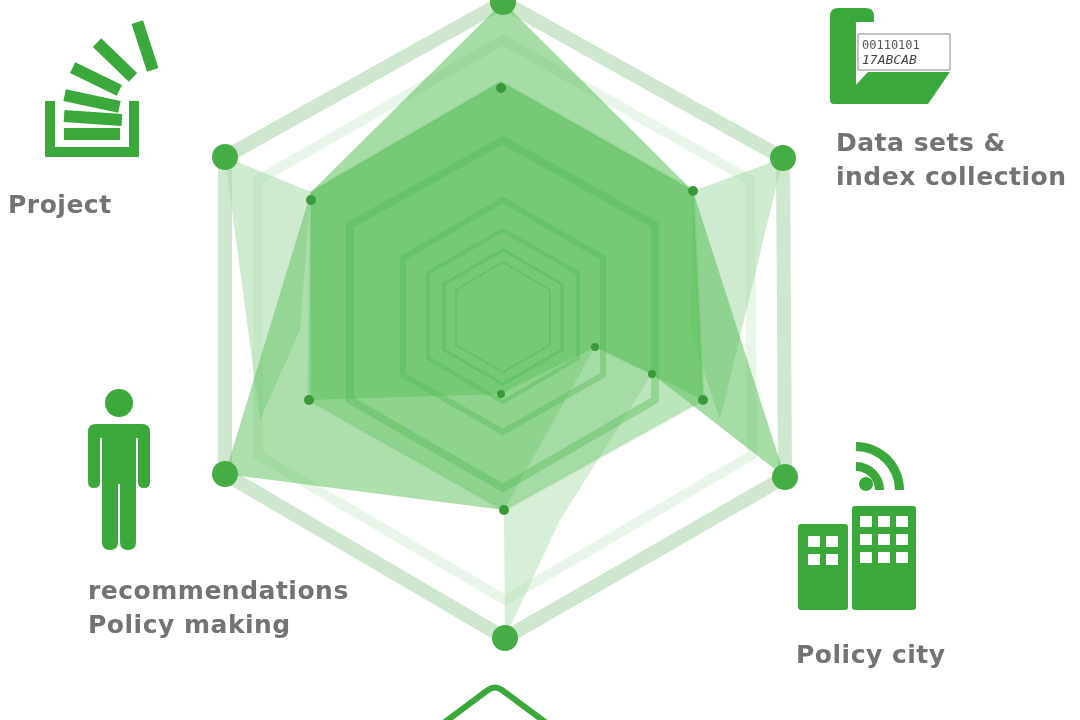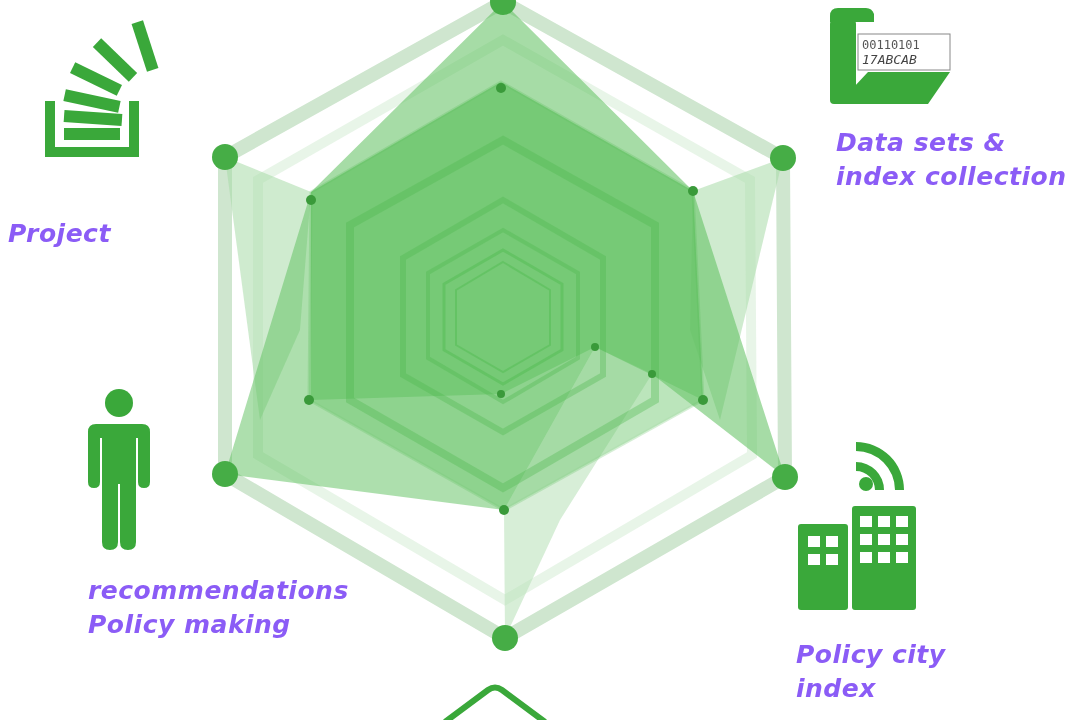--- a/index.html
+++ b/index.html
@@ -1,20 +1,20 @@
 <!DOCTYPE html>
 <html><head>
 <meta charset="utf-8">
 <style>
   html, body { margin:0; padding:0; background:#ffffff; }
   body { width:1080px; height:720px; position:relative; overflow:hidden;
          font-family: "DejaVu Sans", "Liberation Sans", sans-serif; }
   #radar { position:absolute; left:0; top:0; width:1080px; height:720px; }
-  .label { position:absolute; font-weight:bold; color:#8b5cf6; font-size:25px;
-           line-height:34px; letter-spacing:0.5px; white-space:nowrap;font-style:italic; }
+  .label { position:absolute; font-weight:bold; color:#737373; font-size:25px;
+           line-height:34px; letter-spacing:0.5px; white-space:nowrap; }
   .icon { position:absolute; }
 </style>
 </head>
 <body>
 
 <svg id="radar" viewBox="0 0 1080 720" xmlns="http://www.w3.org/2000/svg">
 
   <polygon points="503,2 783,158 785,477 505,638 225,474 225,157" fill="none" stroke="#cfe6cf" stroke-width="14" stroke-linejoin="round"></polygon>
 
   <polygon points="503,40 750,180 752,455 505,600 258,455 258,180" fill="none" stroke="#d9eed9" stroke-width="10" opacity="0.6"></polygon>
@@ -63,21 +63,21 @@
   <g fill="#3aa83a">
     <path d="M3,83 h10 v46 h74 v-46 h10 v56 h-94 z"></path>
     <rect x="22" y="110" width="56" height="12"></rect>
     <rect x="22" y="94" width="58" height="12" transform="rotate(4 50 100)"></rect>
     <rect x="22" y="77" width="56" height="12" transform="rotate(12 50 83)"></rect>
     <rect x="28" y="55" width="52" height="12" transform="rotate(26 54 61)"></rect>
     <rect x="48" y="36" width="50" height="12" transform="rotate(44 73 42)"></rect>
     <rect x="78" y="22" width="50" height="12" transform="rotate(72 103 28)"></rect>
   </g>
 </svg>
-<div class="label" style="left:8px;top:188px;margin-top:29px;">
+<div class="label" style="left:8px;top:188px;">
   <div>Project</div>
 </div>
 
 <svg class="icon" style="left:828px;top:6px;" width="130" height="100" viewBox="0 0 130 100">
   <path d="M2,10 Q2,2 10,2 h28 q6,0 8,6 v8 h-44 z" fill="#3aa83a"></path>
   <rect x="2" y="14" width="26" height="84" rx="4" fill="#3aa83a"></rect>
   <rect x="30" y="28" width="92" height="36" fill="#ffffff" stroke="#888" stroke-width="1"></rect>
   <text x="34" y="43" font-size="12" font-family="DejaVu Sans Mono, monospace" fill="#555">00110101</text>
   <text x="34" y="58" font-size="13" font-style="italic" font-family="DejaVu Sans Mono, monospace" fill="#444">17ABCAB</text>
   <path d="M10,98 L40,66 H122 L100,98 Z" fill="#3aa83a"></path>
@@ -117,14 +117,13 @@
     <rect x="64" y="98" width="12" height="11"></rect>
       <rect x="82" y="98" width="12" height="11"></rect>
       <rect x="100" y="98" width="12" height="11"></rect>
     <rect x="64" y="116" width="12" height="11"></rect>
       <rect x="82" y="116" width="12" height="11"></rect>
       <rect x="100" y="116" width="12" height="11"></rect>
   </g>
 </svg>
 <div class="label" style="left:796px;top:638px;">
   <div>Policy city</div>
-  <div>index</div>
 </div>
 
 </body></html>

